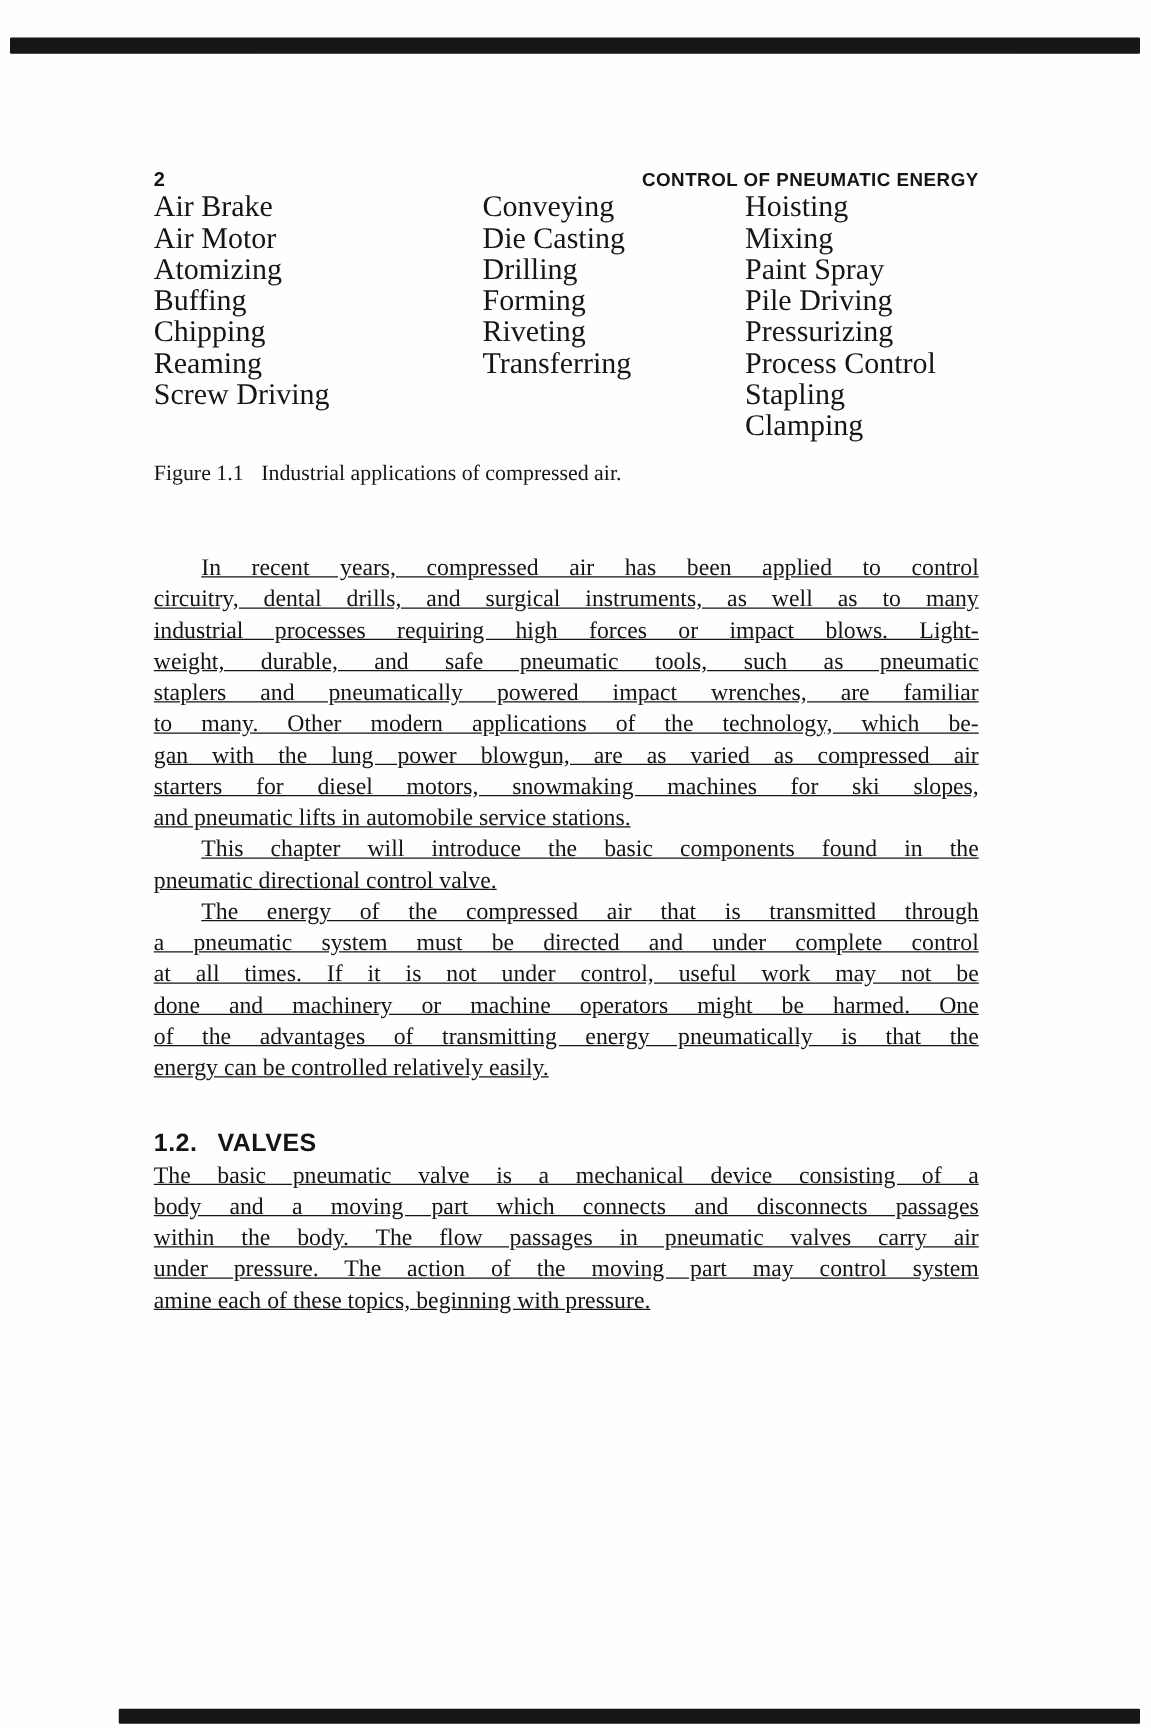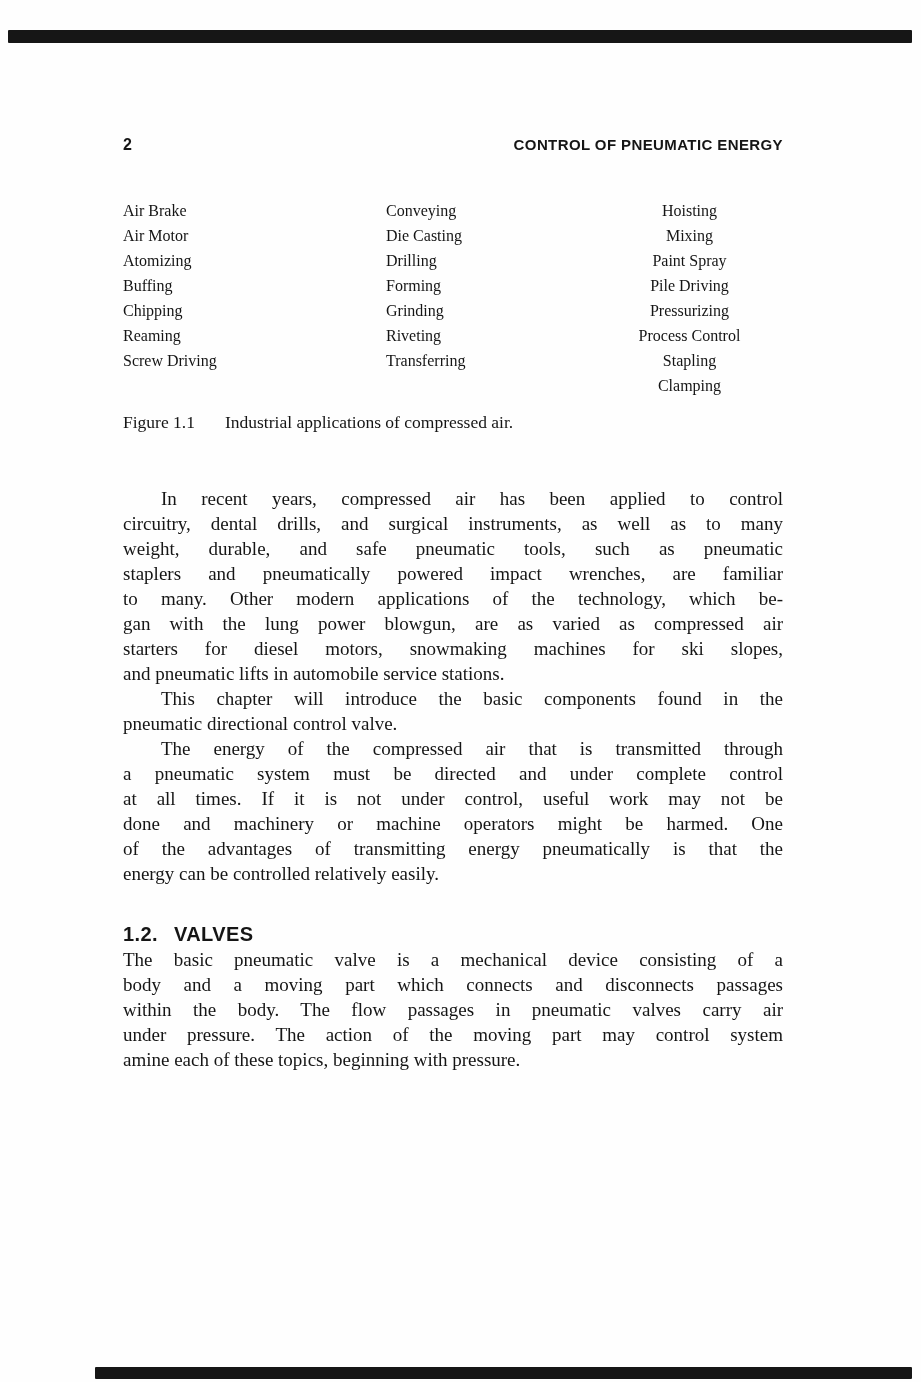--- a/index.html
+++ b/index.html
@@ -35,43 +35,43 @@
     justify-content: space-between;
     align-items: baseline;
     font-family: "Liberation Sans", sans-serif;
     font-weight: bold;
     height: 18px;
   }
   .pagenum { font-size: 16px; }
   .runhead { font-size: 15px; letter-spacing: 0.4px; }
 
   .applist {
-    margin-top: 44px;
     display: flex;
     font-family: "Liberation Serif", serif;
-    font-size: 16px;
+    font-size: 24px;
     line-height: 25px;
   }
   .applist .col { flex: 0 0 auto; }
   .applist .col:nth-child(1) { width: 263px; }
   .applist .col:nth-child(2) { width: 210px; }
-  .applist .col:nth-child(3) { width: 187px; text-align: center; }
+  .applist .col:nth-child(3) { width: 187px; }
 
   .caption {
     margin-top: 13px;
     font-family: "Liberation Serif", serif;
     font-size: 17.5px;
     line-height: 22px;
   }
-  .cap-label { margin-right: 30px; }
+  .cap-label { margin-right: 14px; }
 
   .para {
     font-family: "Liberation Serif", serif;
     font-size: 19px;
     line-height: 25px;
+    text-decoration: underline;
   }
   .para.first { margin-top: 53px; }
   .para .pline {
     text-align: justify;
     text-align-last: justify;
   }
   .para .pline.last { text-align-last: left; }
   .para.indent .pline:first-child { text-indent: 38px; }
 
   .secheading {
@@ -108,21 +108,20 @@
           <div class="item">Buffing</div>
           <div class="item">Chipping</div>
           <div class="item">Reaming</div>
           <div class="item">Screw Driving</div>
         </div>
         <div class="col">
           <div class="item">Conveying</div>
           <div class="item">Die Casting</div>
           <div class="item">Drilling</div>
           <div class="item">Forming</div>
-          <div class="item">Grinding</div>
           <div class="item">Riveting</div>
           <div class="item">Transferring</div>
         </div>
         <div class="col">
           <div class="item">Hoisting</div>
           <div class="item">Mixing</div>
           <div class="item">Paint Spray</div>
           <div class="item">Pile Driving</div>
           <div class="item">Pressurizing</div>
           <div class="item">Process Control</div>
@@ -131,20 +130,21 @@
         </div>
       </div>
 
     <div class="caption">
       <span class="cap-label">Figure 1.1</span><span class="cap-text">Industrial applications of compressed air.</span>
     </div>
 
     <div class="para indent first">
         <div class="pline">In recent years, compressed air has been applied to control</div>
         <div class="pline">circuitry, dental drills, and surgical instruments, as well as to many</div>
+        <div class="pline">industrial processes requiring high forces or impact blows. Light-</div>
         <div class="pline">weight, durable, and safe pneumatic tools, such as pneumatic</div>
         <div class="pline">staplers and pneumatically powered impact wrenches, are familiar</div>
         <div class="pline">to many. Other modern applications of the technology, which be-</div>
         <div class="pline">gan with the lung power blowgun, are as varied as compressed air</div>
         <div class="pline">starters for diesel motors, snowmaking machines for ski slopes,</div>
         <div class="pline last">and pneumatic lifts in automobile service stations.</div>
       </div>
     <div class="para indent">
         <div class="pline">This chapter will introduce the basic components found in the</div>
         <div class="pline last">pneumatic directional control valve.</div>

